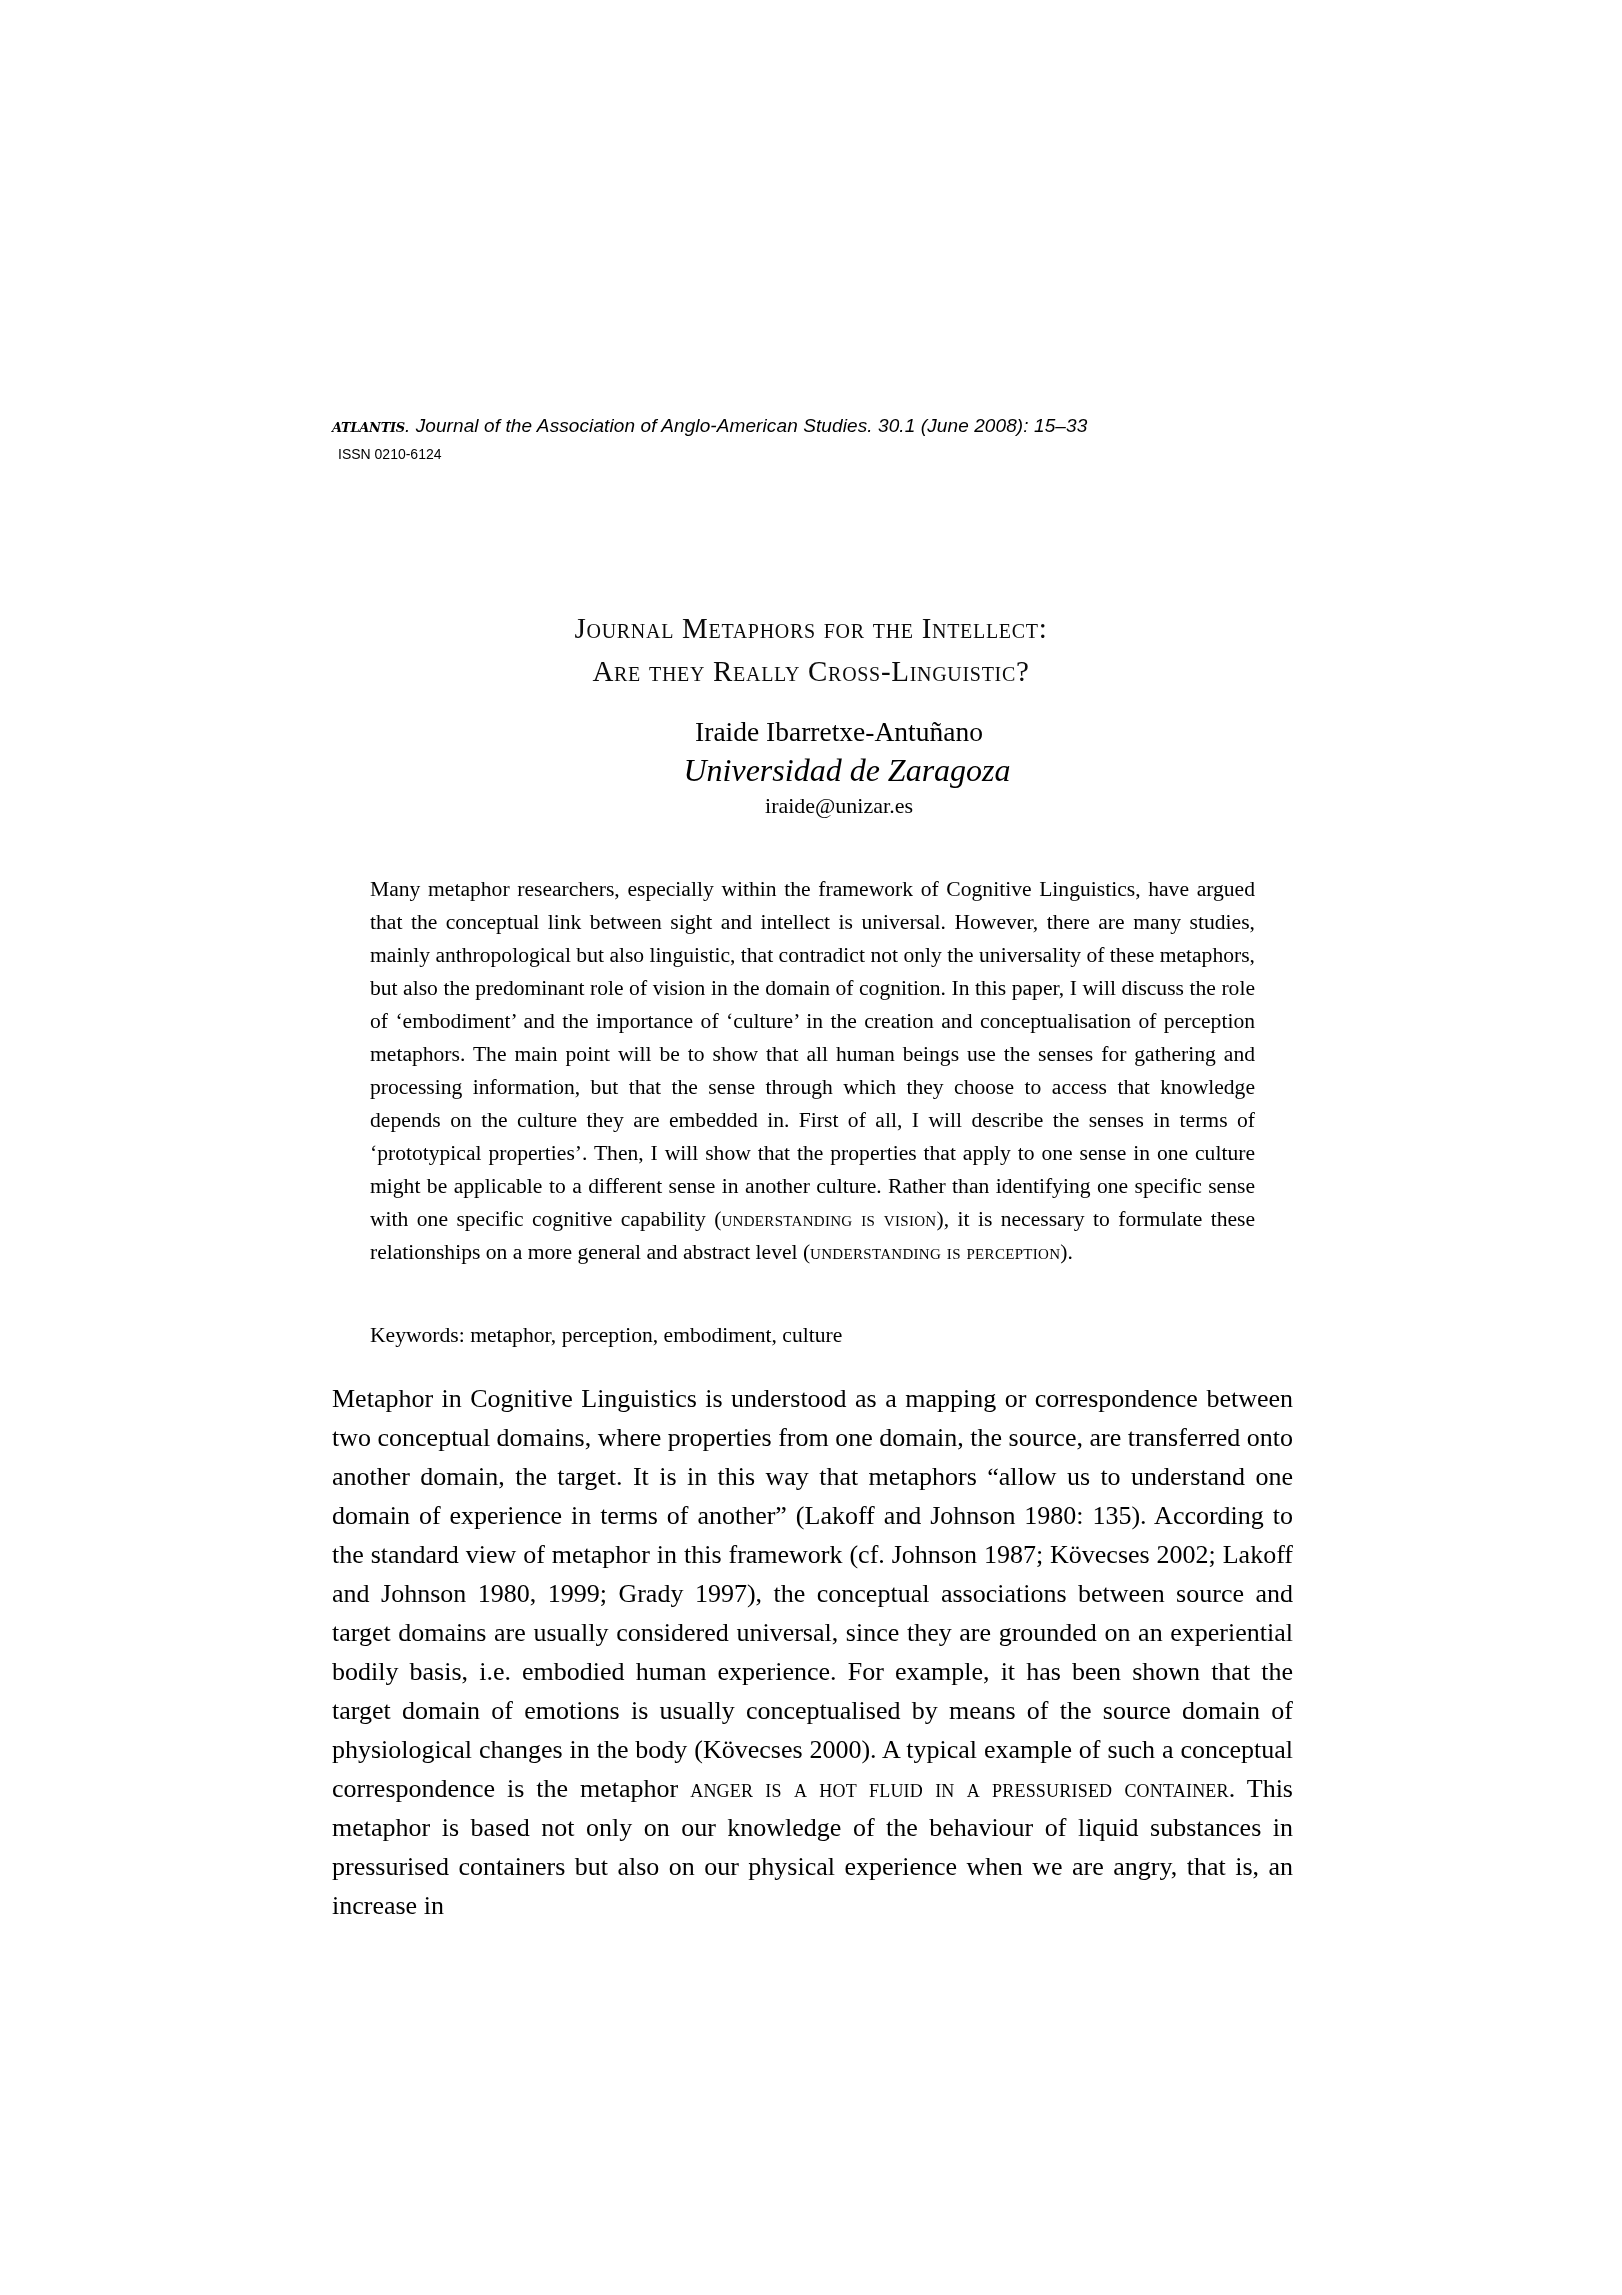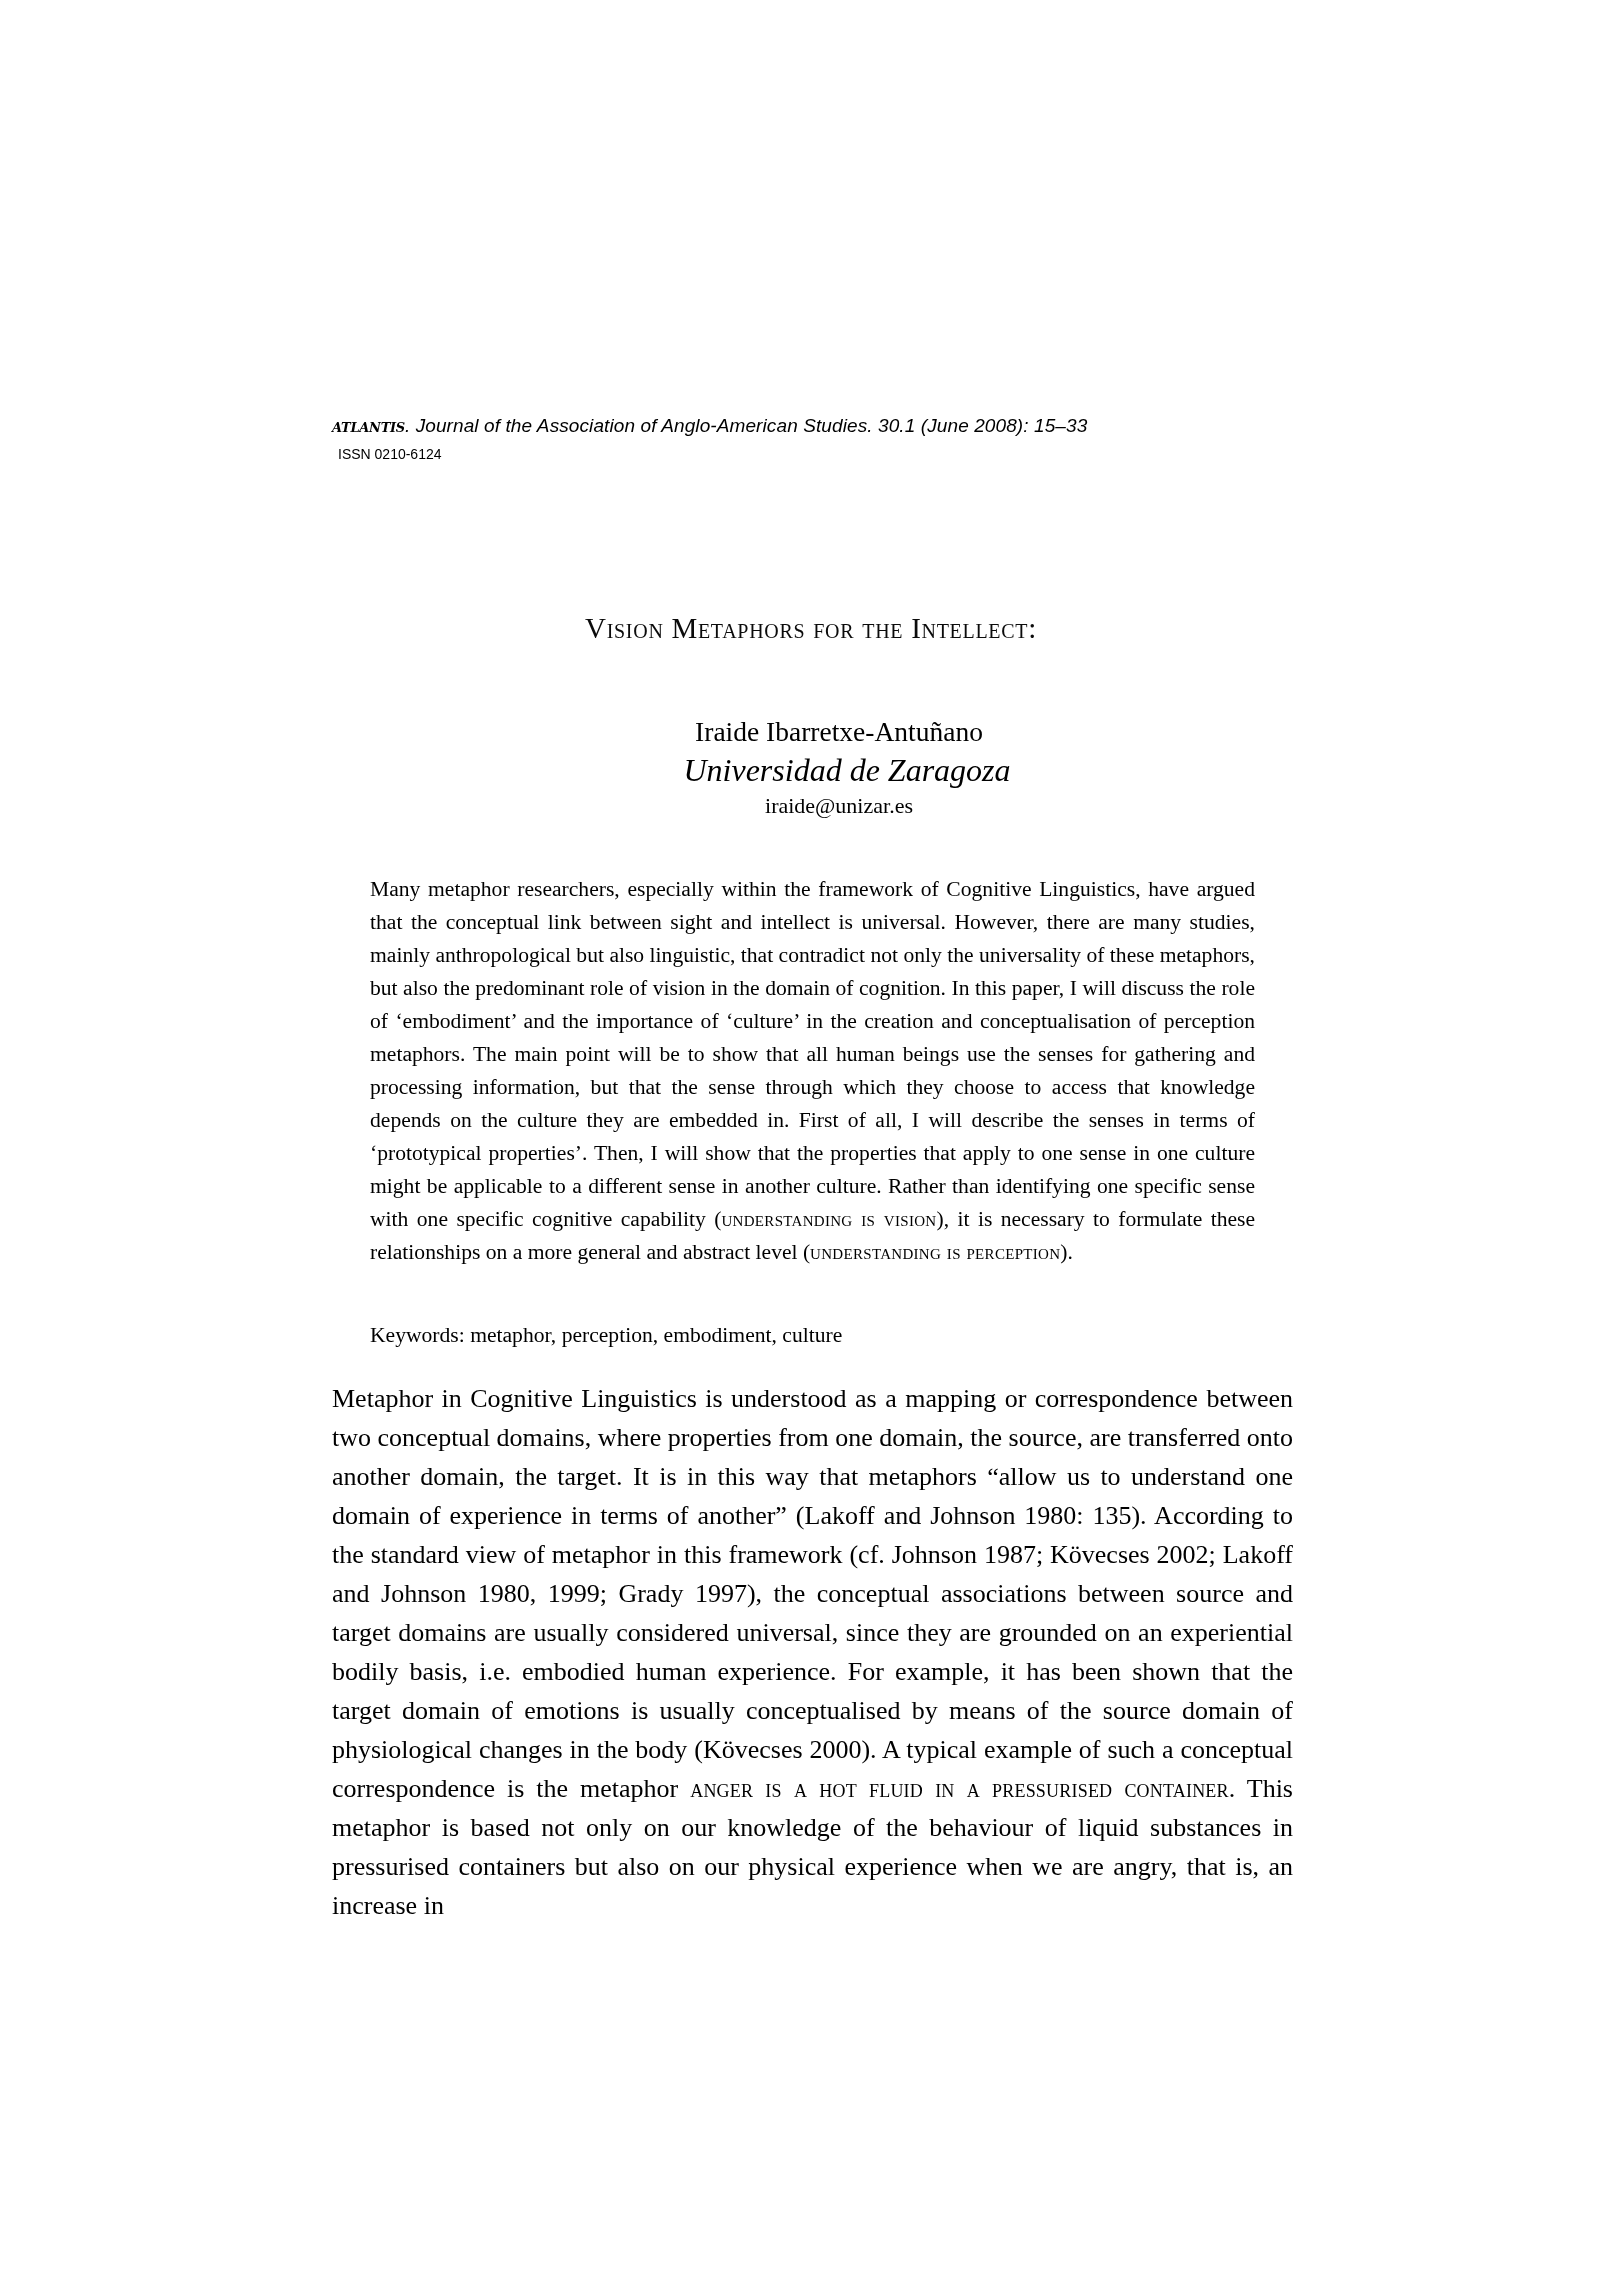--- a/index.html
+++ b/index.html
@@ -153,21 +153,22 @@
 </head>
 <body>
 
 <div class="page">
 
   <div class="journal-head"><span class="journal-logo">ATLANTIS</span><span>. Journal of the Association of Anglo-American Studies. 30.1 (June 2008): 15–33</span></div>
 
   <div class="issn-line">ISSN 0210-6124</div>
 
   <div class="title-block">
-    <span class="title-line">Vision Metaphors for the Intellect:</span>
+    <span class="title-line">Journal Metaphors for the Intellect:</span>
+    <span class="title-line">Are they Really Cross-Linguistic?</span>
   </div>
 
   <div class="author-block">
     <span class="author-name">Iraide Ibarretxe-Antuñano</span>
     <span class="author-affil">Universidad de Zaragoza</span>
     <span class="author-email">iraide@unizar.es</span>
   </div>
 
   <div class="abstract"><span>Many metaphor researchers, especially within the framework of Cognitive Linguistics, have argued that the conceptual link between sight and intellect is universal. However, there are many studies, mainly anthropological but also linguistic, that contradict not only the universality of these metaphors, but also the predominant role of vision in the domain of cognition. In this paper, I will discuss the role of ‘embodiment’ and the importance of ‘culture’ in the creation and conceptualisation of perception metaphors. The main point will be to show that all human beings use the senses for gathering and processing information, but that the sense through which they choose to access that knowledge depends on the culture they are embedded in. First of all, I will describe the senses in terms of ‘prototypical properties’. Then, I will show that the properties that apply to one sense in one culture might be applicable to a different sense in another culture. Rather than identifying one specific sense with one specific cognitive capability (</span><span class="sc">UNDERSTANDING IS VISION</span><span>), it is necessary to formulate these relationships on a more general and abstract level (</span><span class="sc">UNDERSTANDING IS PERCEPTION</span><span>).</span></div>
 

